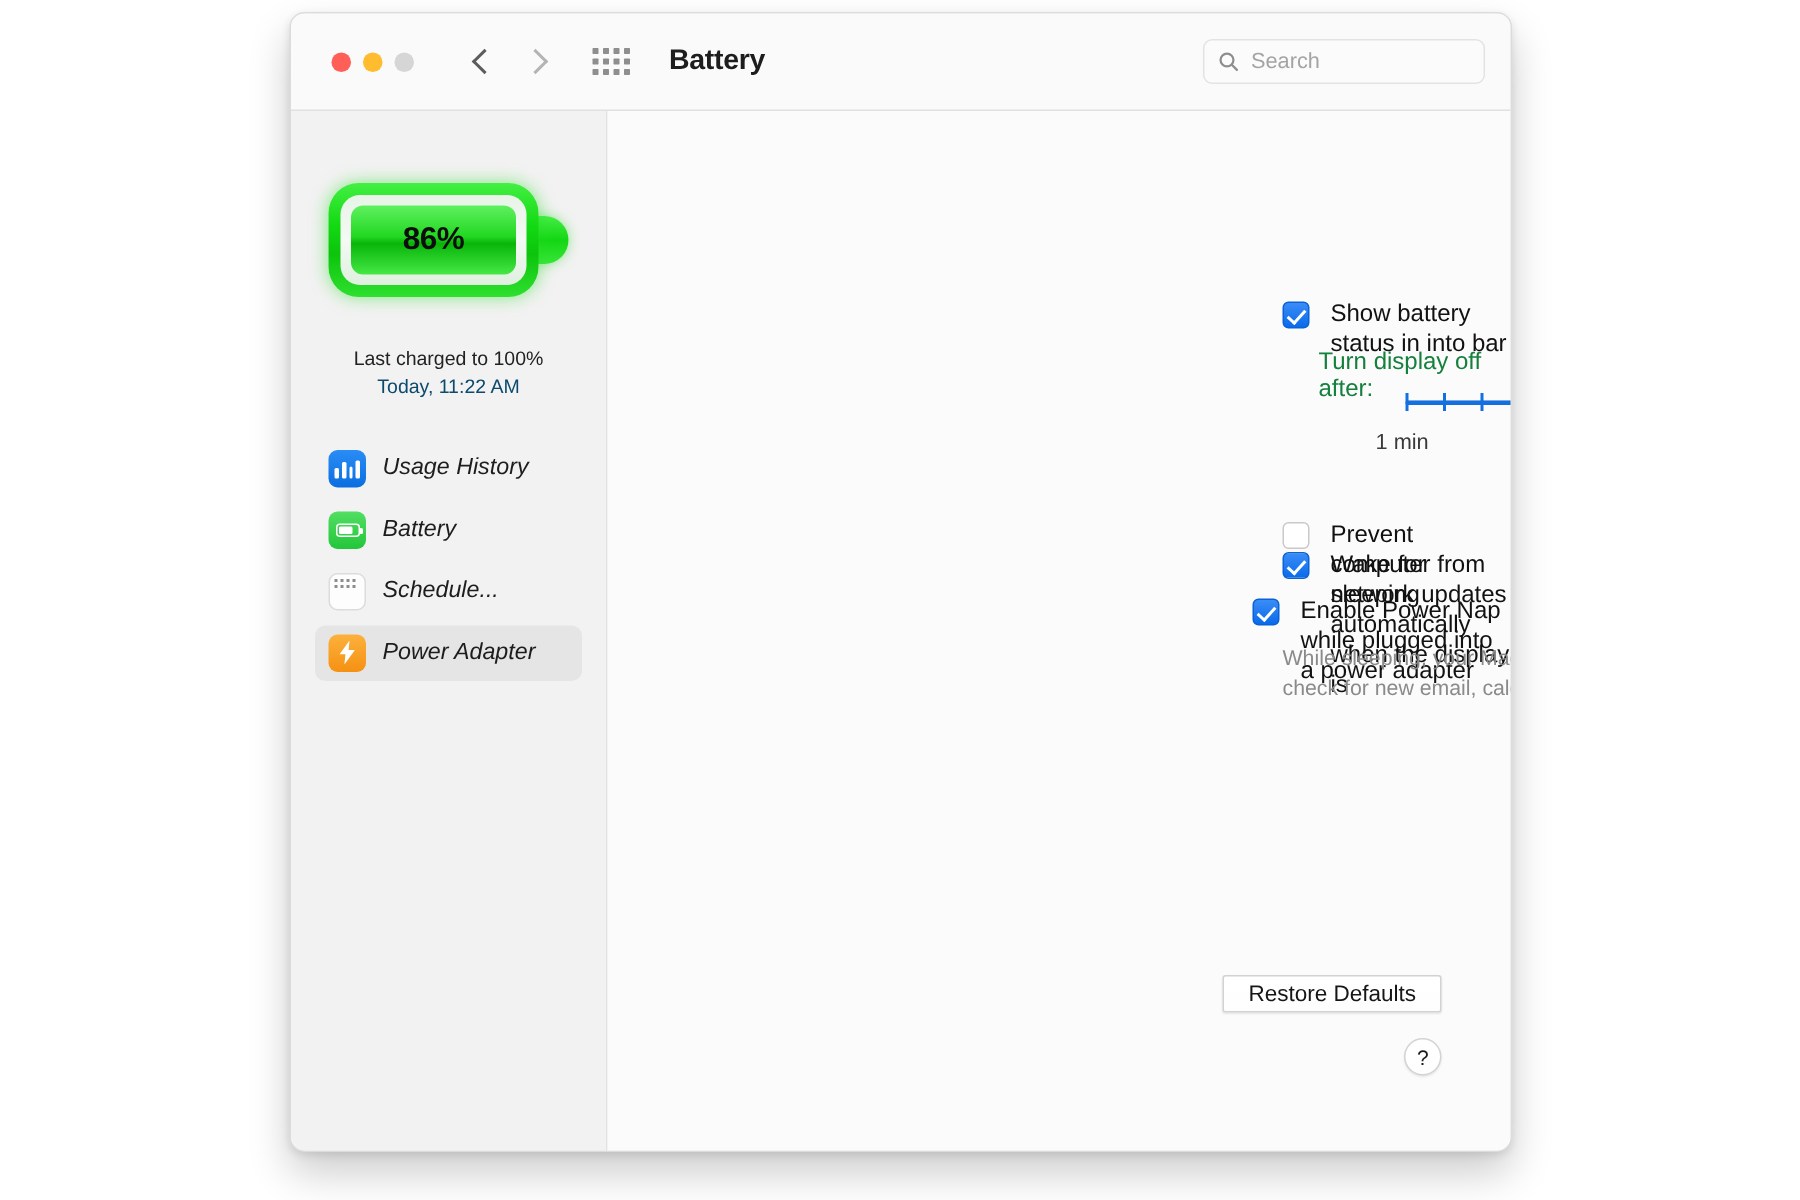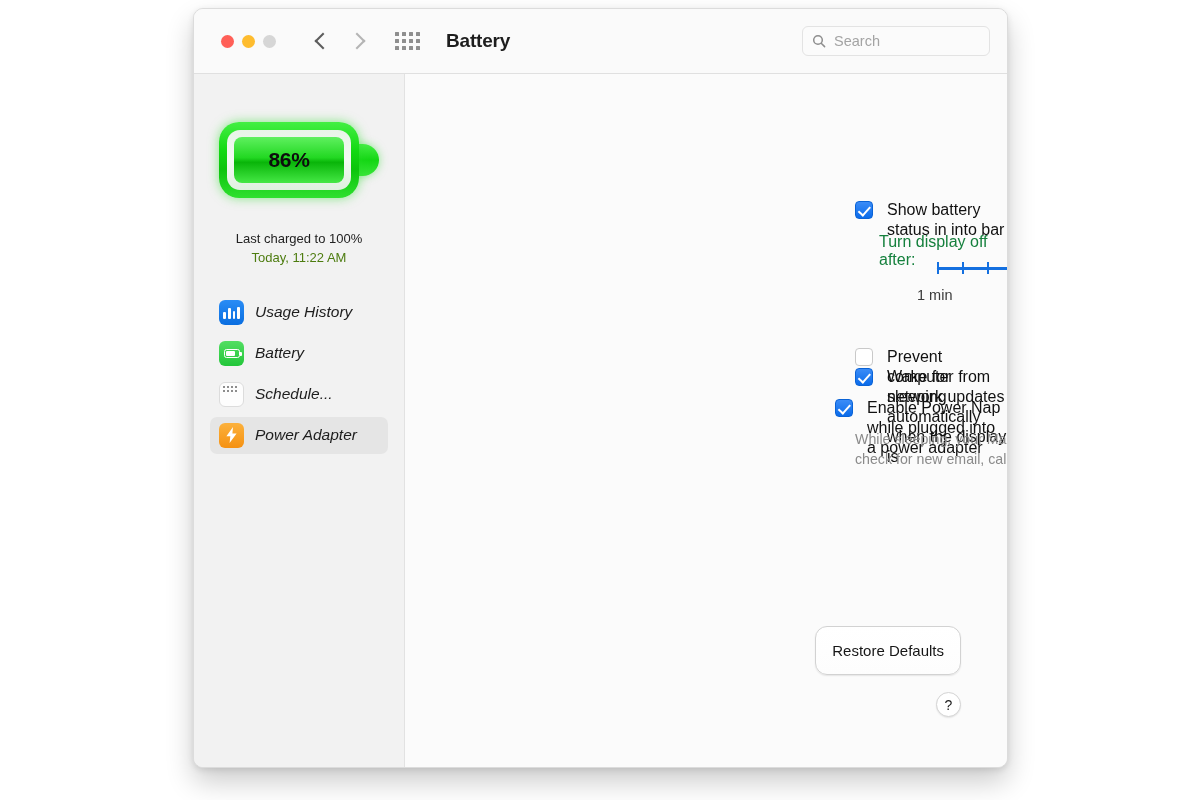--- a/index.html
+++ b/index.html
@@ -112,21 +112,21 @@
     position: absolute; left: 132px; top: 22px;
     width: 28px; height: 32px; border-radius: 0 16px 16px 0;
     background: linear-gradient(180deg,#46ef46 0%, #14d614 50%, #3ae63a 100%);
     box-shadow: 0 0 8px rgba(40,220,40,0.5);
   }
 
   .charged {
     margin-top: 32px; text-align: center;
     font-size: 13px; color: #222; line-height: 1.45;
   }
-  .chargedtime { color: #4d7c0f; }
+  .chargedtime { color: #0c4a6e; }
 
   
   .slist { margin-top: 26px; width: 100%; padding: 0 16px; }
   .sitem {
     display: flex; align-items: center; gap: 11px;
     height: 37px; padding: 0 9px; border-radius: 7px;
     margin-bottom: 4px;
   }
   .sitem.sel { background: #e5e5e5; }
   .sitem .label { font-size: 15.5px; color: #1d1d1d; font-style: italic; }
@@ -184,23 +184,23 @@
   #r3 { position: absolute; left: 450px; top: 293px; }
   #r4 { position: absolute; left: 430px; top: 324px; }
 
   .helptext {
     position: absolute; left: 450px; top: 355px; width: 490px;
     font-size: 14.2px; color: #8a8a8a; line-height: 1.42;
   }
 
   .restore {
     position: absolute; right: 46px; bottom: 93px;
-    padding: 15px 16px; font-size: 15px; color: #161616;
+    padding: 3px 16px; font-size: 15px; color: #161616;
     background: linear-gradient(180deg,#ffffff,#fdfdfd);
-    border: 1px solid #d2d2d2; border-radius: 12px;
+    border: 1px solid #d2d2d2; border-radius: 2px;
     box-shadow: 0 1px 1.5px rgba(0,0,0,0.09);
     font-family: "Liberation Sans", sans-serif;
   }
   .helpbtn {
     position: absolute; right: 46px; bottom: 51px;
     width: 25px; height: 25px; border-radius: 50%;
     background: #ffffff; border: 1px solid #d4d4d4;
     box-shadow: 0 1px 1.5px rgba(0,0,0,0.09);
     display: flex; align-items: center; justify-content: center;
     font-size: 14px; color: #1c1c1c; font-family: "Liberation Sans", sans-serif;

